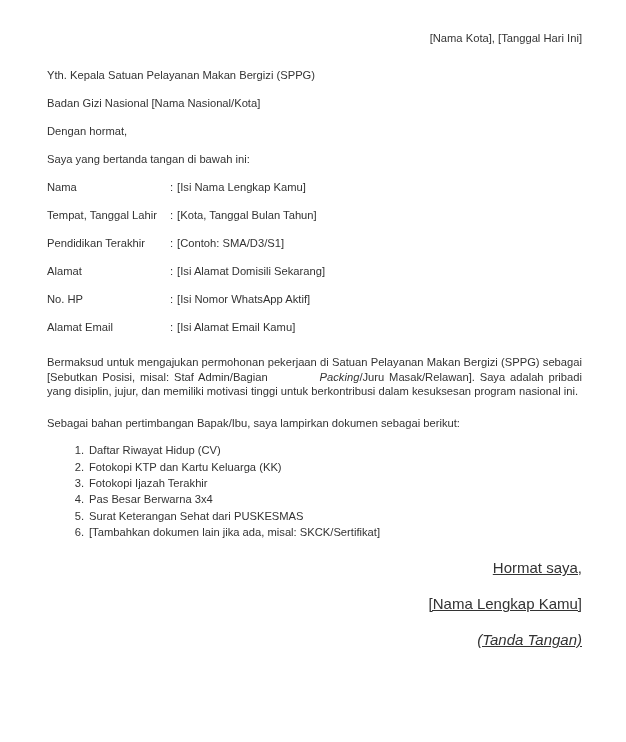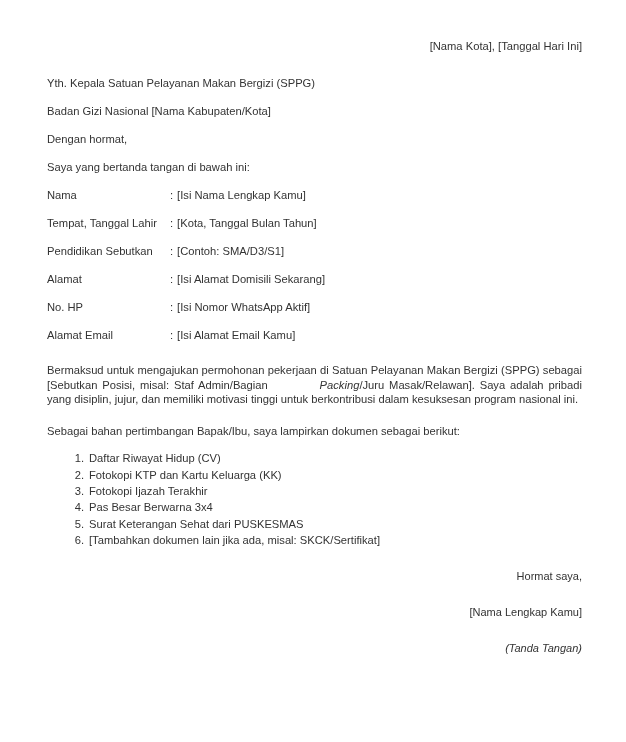--- a/index.html
+++ b/index.html
@@ -20,21 +20,21 @@
     width: 626px;
     height: 742px;
     background: #ffffff;
     box-sizing: border-box;
     padding: 0;
     overflow: hidden;
   }
   .doc {
     position: absolute;
     left: 47px;
-    top: 8px;
+    top: 0;
     width: 535px; 
   }
   .line {
     font-size: 11.2px;
     line-height: 14px;
     color: #333333;
   }
 
   
   .date-line {
@@ -114,63 +114,64 @@
     width: 16px;
     text-align: right;
   }
 
   
   .signature {
     margin-top: 21px;
     text-align: right;
   }
   .sig-line {
-    font-size: 11px;
+    font-size: 15px;
     line-height: 14px;
     margin-top: 22px;
+    text-decoration: underline;
   }
   .sig-line.sig-first {
     margin-top: 0;
   }
   .sig-line.sig-ital {
     font-style: italic;
   }
 </style>
 </head>
 <body>
 
 <div class="page">
   <div class="doc">
 
     <div class="line date-line">[Nama Kota], [Tanggal Hari Ini]</div>
 
     <div class="line block first-block">Yth. Kepala Satuan Pelayanan Makan Bergizi (SPPG)</div>
 
-    <div class="line block">Badan Gizi Nasional [Nama Kabupaten/Kota]</div>
+    <div class="line block">Badan Gizi Nasional [Nama Nasional/Kota]</div>
 
     <div class="line block">Dengan hormat,</div>
 
     <div class="line block">Saya yang bertanda tangan di bawah ini:</div>
 
     <div class="fields">
 
       <div class="field-row">
         <span class="field-label">Nama</span>
         <span class="field-sep">:</span>
         <span class="field-value">[Isi Nama Lengkap Kamu]</span>
       </div>
 
       <div class="field-row">
         <span class="field-label">Tempat, Tanggal Lahir</span>
         <span class="field-sep">:</span>
         <span class="field-value">[Kota, Tanggal Bulan Tahun]</span>
       </div>
 
       <div class="field-row">
-        <span class="field-label">Pendidikan Sebutkan</span>
+        <span class="field-label">Pendidikan Terakhir</span>
         <span class="field-sep">:</span>
         <span class="field-value">[Contoh: SMA/D3/S1]</span>
       </div>
 
       <div class="field-row">
         <span class="field-label">Alamat</span>
         <span class="field-sep">:</span>
         <span class="field-value">[Isi Alamat Domisili Sekarang]</span>
       </div>
 

